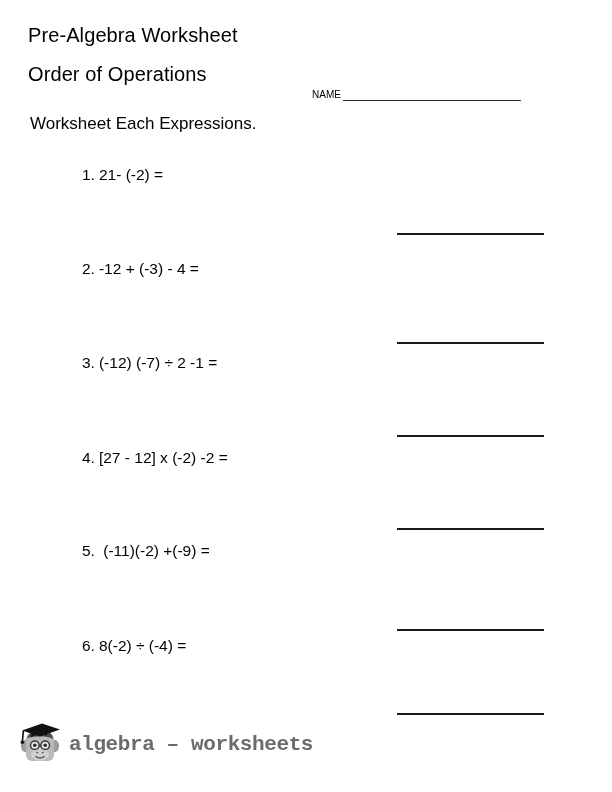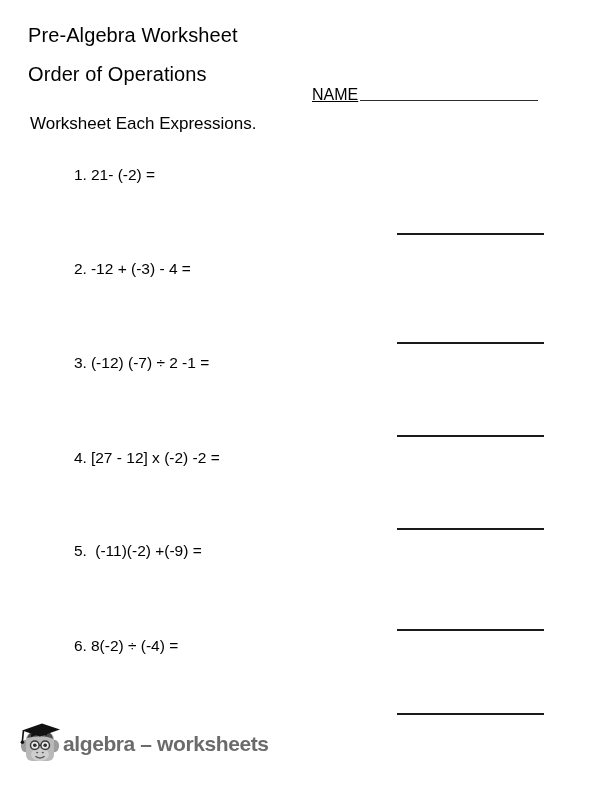--- a/index.html
+++ b/index.html
@@ -38,24 +38,23 @@
 
   .name-block {
     position: absolute;
     left: 312px;
     top: 86px;
     display: flex;
     align-items: flex-end;
     white-space: nowrap;
   }
   .name-label {
-    font-size: 16px;
+    font-size: 10px;
     line-height: 17px;
     color: #000;
-    text-decoration: underline;
   }
   .name-rule {
     width: 178px;
     height: 0;
     border-bottom: 1.3px solid #2b2b2b;
     margin-left: 2px;
     margin-bottom: 2px;
   }
 
   .instruction {
@@ -63,21 +62,21 @@
     left: 30px;
     top: 114px;
     font-size: 17px;
     white-space: nowrap;
     color: #000;
   }
 
   
   .problem {
     position: absolute;
-    left: 74px;
+    left: 82px;
     font-size: 15.5px;
     white-space: nowrap;
     color: #000;
   }
   .problem .pnum { margin-right: 4px; }
 
   
   .answer-line {
     position: absolute;
     left: 397px;
@@ -101,26 +100,26 @@
     display: flex;
     align-items: center;
   }
   .logo-mark {
     width: 42px;
     height: 44px;
     position: relative;
     flex: 0 0 auto;
   }
   .logo-text {
-    font-family: Liberation Sans, sans-serif;
+    font-family: Liberation Mono, monospace;
     font-size: 21px;
     font-weight: 700;
     color: #6b6b6b;
     letter-spacing: -0.4px;
-    margin-left: 1px;
+    margin-left: 7px;
     white-space: nowrap;
   }
   .site-url {
     position: absolute;
     right: 24px;
     top: 14px;
     font-size: 18px;
     color: #000;
     white-space: nowrap;
   }

